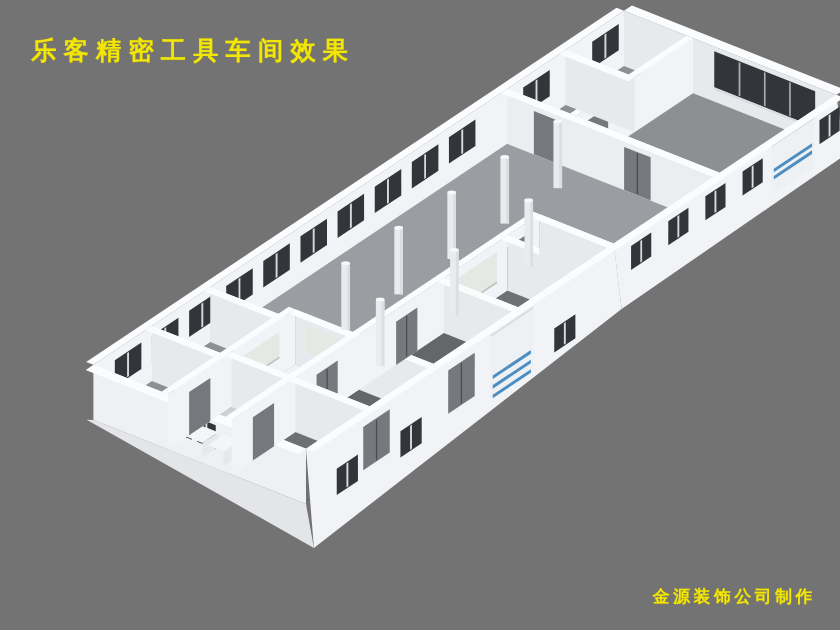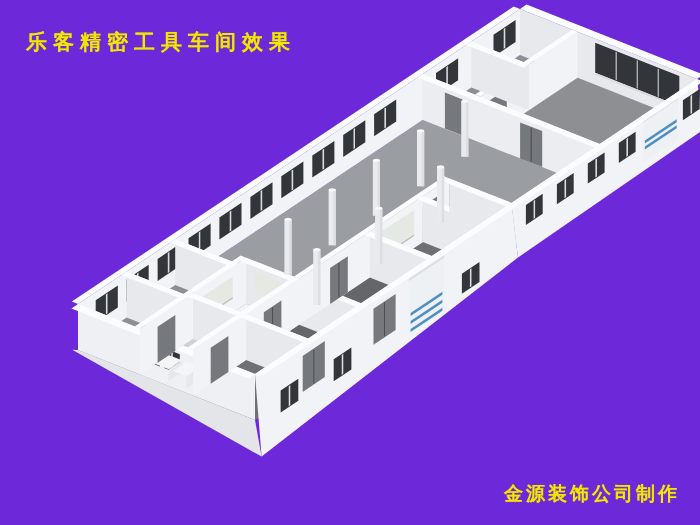--- a/index.html
+++ b/index.html
@@ -2,26 +2,26 @@
 <html><head>
 <meta charset="utf-8">
 <style>
   html,body{margin:0;padding:0;}
   body{font-family:"DejaVu Sans","Liberation Sans",sans-serif;}
   #stage{position:relative;width:700px;height:525px;overflow:hidden;background:#b2d3f5;}
   #scene{position:absolute;left:0;top:0;}
   .caption{position:absolute;font-weight:bold;white-space:nowrap;
            text-shadow:0 0 1px rgba(190,170,0,.55);}
   #title-caption{left:26px;top:28px;font-size:21px;letter-spacing:6px;}
-  #credit-caption{right:20px;bottom:18px;font-size:19px;letter-spacing:3px;}
+  #credit-caption{right:20px;bottom:18px;font-size:14px;letter-spacing:3px;}
 </style>
 </head>
 <body>
 
-<div id="stage" style="background: #6d28d9;">
+<div id="stage" style="background: #737373;">
   <svg id="scene" width="700" height="525" viewBox="0 0 700 525">
       <polygon points="78.0,350.0 520.0,55.0 697.0,125.0 255.0,420.0" fill="#9a9da1"></polygon>
       <polygon points="104.5,360.5 254.8,260.2 405.3,319.7 255.0,420.0" fill="rgba(255,255,255,0.05)"></polygon>
       <polygon points="422.8,119.9 520.0,55.0 577.5,77.8 480.3,142.6" fill="#8d8f93"></polygon>
       <polygon points="480.3,142.6 577.5,77.8 697.0,125.0 599.8,189.9" fill="#8d8f93"></polygon>
       <polygon points="78.0,350.0 126.6,317.6 188.6,342.1 139.9,374.5" fill="#8d8f93"></polygon>
       <polygon points="126.6,317.6 175.2,285.1 237.2,309.6 188.6,342.1" fill="#8d8f93"></polygon>
       <polygon points="139.9,374.5 193.0,339.1 246.1,360.1 193.1,395.5" fill="#ced1d4"></polygon>
       <polygon points="193.0,339.1 246.0,303.7 299.1,324.7 246.1,360.1" fill="#f2f3f5"></polygon>
       <polygon points="193.1,395.5 246.1,360.1 308.0,384.6 255.0,420.0" fill="#6e7073"></polygon>

